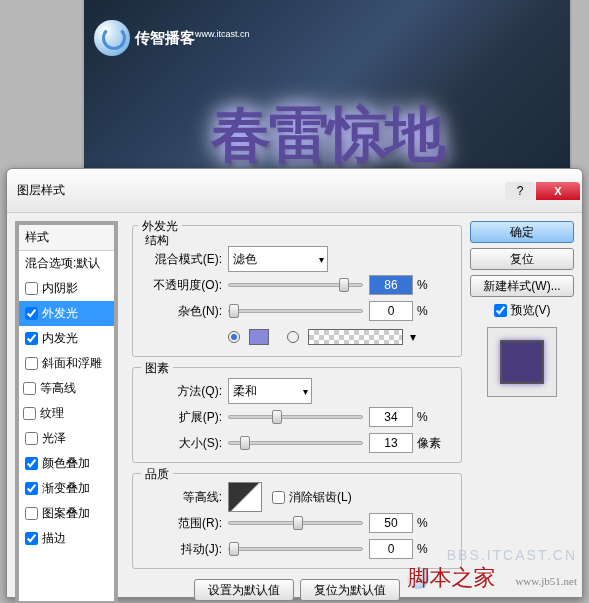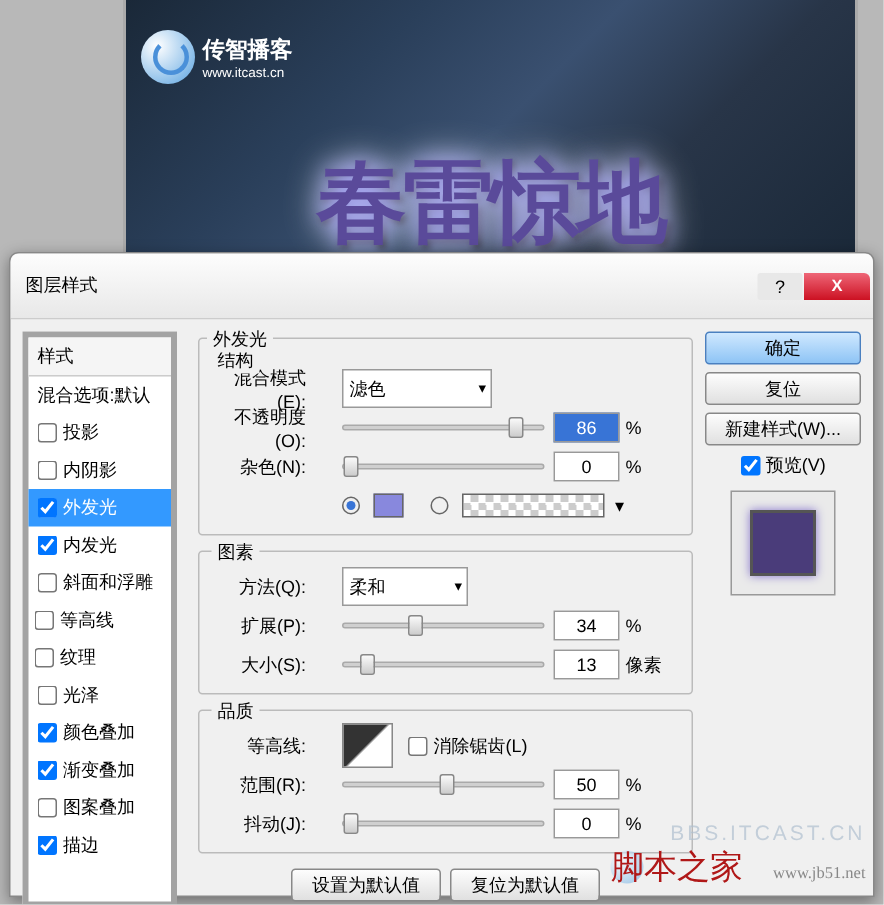--- a/index.html
+++ b/index.html
@@ -2,21 +2,21 @@
 <html><head>
 <meta charset="utf-8">
 <style>
 *{box-sizing:border-box;margin:0;padding:0;font-family:"Microsoft YaHei",Tahoma,sans-serif;font-size:12px}
 body{background:#c0c0c0}
 .canvas{width:589px;height:603px;position:relative;overflow:hidden;background:#b8b8b8}
 .banner{position:absolute;left:82px;top:0;width:490px;height:185px;background:linear-gradient(135deg,#1a2838 0%,#2a3f5a 30%,#3a5070 50%,#283548 70%,#1a2838 100%);border:2px solid #aaa;border-top:none}
 .logo{position:absolute;left:10px;top:20px;display:flex;align-items:center;color:#fff}
 .logo-icon{width:36px;height:36px;border-radius:50%;background:radial-gradient(circle at 30% 30%,#fff,#5aa3e0);margin-right:5px;position:relative}
 .logo-icon::after{content:"";position:absolute;width:18px;height:18px;border:3px solid #4a90d9;border-top-color:transparent;border-radius:50%;left:8px;top:6px}
-.logo-txt{display:flex;flex-direction:column}
+.logo-txt{display:flex;flex-direction:row}
 .logo-cn{font-size:15px;font-weight:bold;color:#fff}
 .logo-en{font-size:9px;color:#fff}
 .title-text{position:absolute;left:50%;top:95px;transform:translateX(-50%);font-size:60px;font-weight:900;color:#5a4a9a;text-shadow:0 0 15px #a0a0ff,0 0 25px #fff,2px 2px 4px #000;font-family:"SimHei",sans-serif;letter-spacing:-2px;white-space:nowrap}
 .dialog{position:absolute;left:6px;top:168px;width:577px;height:430px;background:#f0f0f0;border:1px solid #888;border-radius:6px 6px 0 0;box-shadow:0 3px 10px rgba(0,0,0,.4)}
 .titlebar{height:44px;background:linear-gradient(#fdfdfd,#e8e8e8);border-bottom:1px solid #ccc;border-radius:6px 6px 0 0;display:flex;align-items:center;padding:0 2px 0 10px}
 .titlebar-txt{flex:1}
 .winbtn{width:30px;height:18px;display:flex;align-items:center;justify-content:center;margin-left:1px;border-radius:2px}
 .close-b{width:44px;background:linear-gradient(#e67,#c12);color:#fff;font-weight:bold;font-size:11px;border-radius:0 4px 0 0}
 .help-b{background:#e8e8e8;font-size:12px}
 .dlg-body{display:flex;padding:8px;height:calc(100% - 28px)}
@@ -24,21 +24,21 @@
 .style-head{padding:4px 6px;border-bottom:1px solid #ccc;background:#f5f5f5}
 .style-item{padding:4px 4px 4px 6px;display:flex;align-items:center;cursor:default}
 .style-item input{margin-right:4px}
 .style-item.sel{background:#3399ff;color:#fff}
 .style-item.indent{padding-left:4px}
 .main-panel{flex:1;position:relative;padding:4px 2px 0 8px}
 .fieldset{position:relative;border:1px solid #bbb;border-radius:3px;padding:8px 10px 4px;margin-bottom:10px}
 .fieldset>.legend{position:absolute;top:-8px;left:8px;background:#f0f0f0;padding:0 4px}
 .outer-legend{position:absolute;top:-3px;left:14px;background:#f0f0f0;padding:0 4px;z-index:2}
 .row{display:flex;align-items:center;margin:4px 0;height:22px}
-.lbl{width:85px;text-align:right;padding-right:24px}
+.lbl{width:85px;text-align:right;padding-right:6px}
 .combo{width:100px;height:20px;border:1px solid #999;background:#fff;display:flex;align-items:center;padding:12px 4px;position:relative}
 .combo::after{content:"▾";position:absolute;right:3px;font-size:10px}
 .slider{flex:1;max-width:135px;height:4px;background:#d0d0d0;border:1px solid #aaa;position:relative;margin-right:6px;border-radius:2px}
 .thumb{position:absolute;width:10px;height:14px;background:linear-gradient(#fafafa,#ccc);border:1px solid #888;border-radius:2px;top:-6px}
 .numbox{width:44px;height:20px;border:1px solid #999;background:#fff;text-align:center;margin-right:4px;line-height:18px}
 .numbox.sel{background:#3874d6;color:#fff}
 .swatch{width:20px;height:16px;border:1px solid #666}
 .check-bar{width:95px;height:16px;border:1px solid #666;background:repeating-conic-gradient(#ccc 0 25%,#fff 0 50%) 0 0/10px 10px}
 .radio{width:12px;height:12px;border:1px solid #666;border-radius:50%;margin-right:4px;position:relative}
 .radio.on::after{content:"";position:absolute;width:6px;height:6px;background:#3874d6;border-radius:50%;left:2px;top:2px}
@@ -79,24 +79,20 @@
     </div>
     <div class="dlg-body">
       <div class="style-panel">
         <div class="style-head">样式</div>
         <div id="styles-container">
             <div class="style-item">
               <span>混合选项:默认</span>
             </div>
             <div class="style-item">
               <input type="checkbox" style="">
-              <span>投影</span>
-            </div>
-            <div class="style-item">
-              <input type="checkbox" style="">
               <span>内阴影</span>
             </div>
             <div class="style-item sel">
               <input type="checkbox" checked="" style="">
               <span>外发光</span>
             </div>
             <div class="style-item">
               <input type="checkbox" checked="" style="">
               <span>内发光</span>
             </div>

